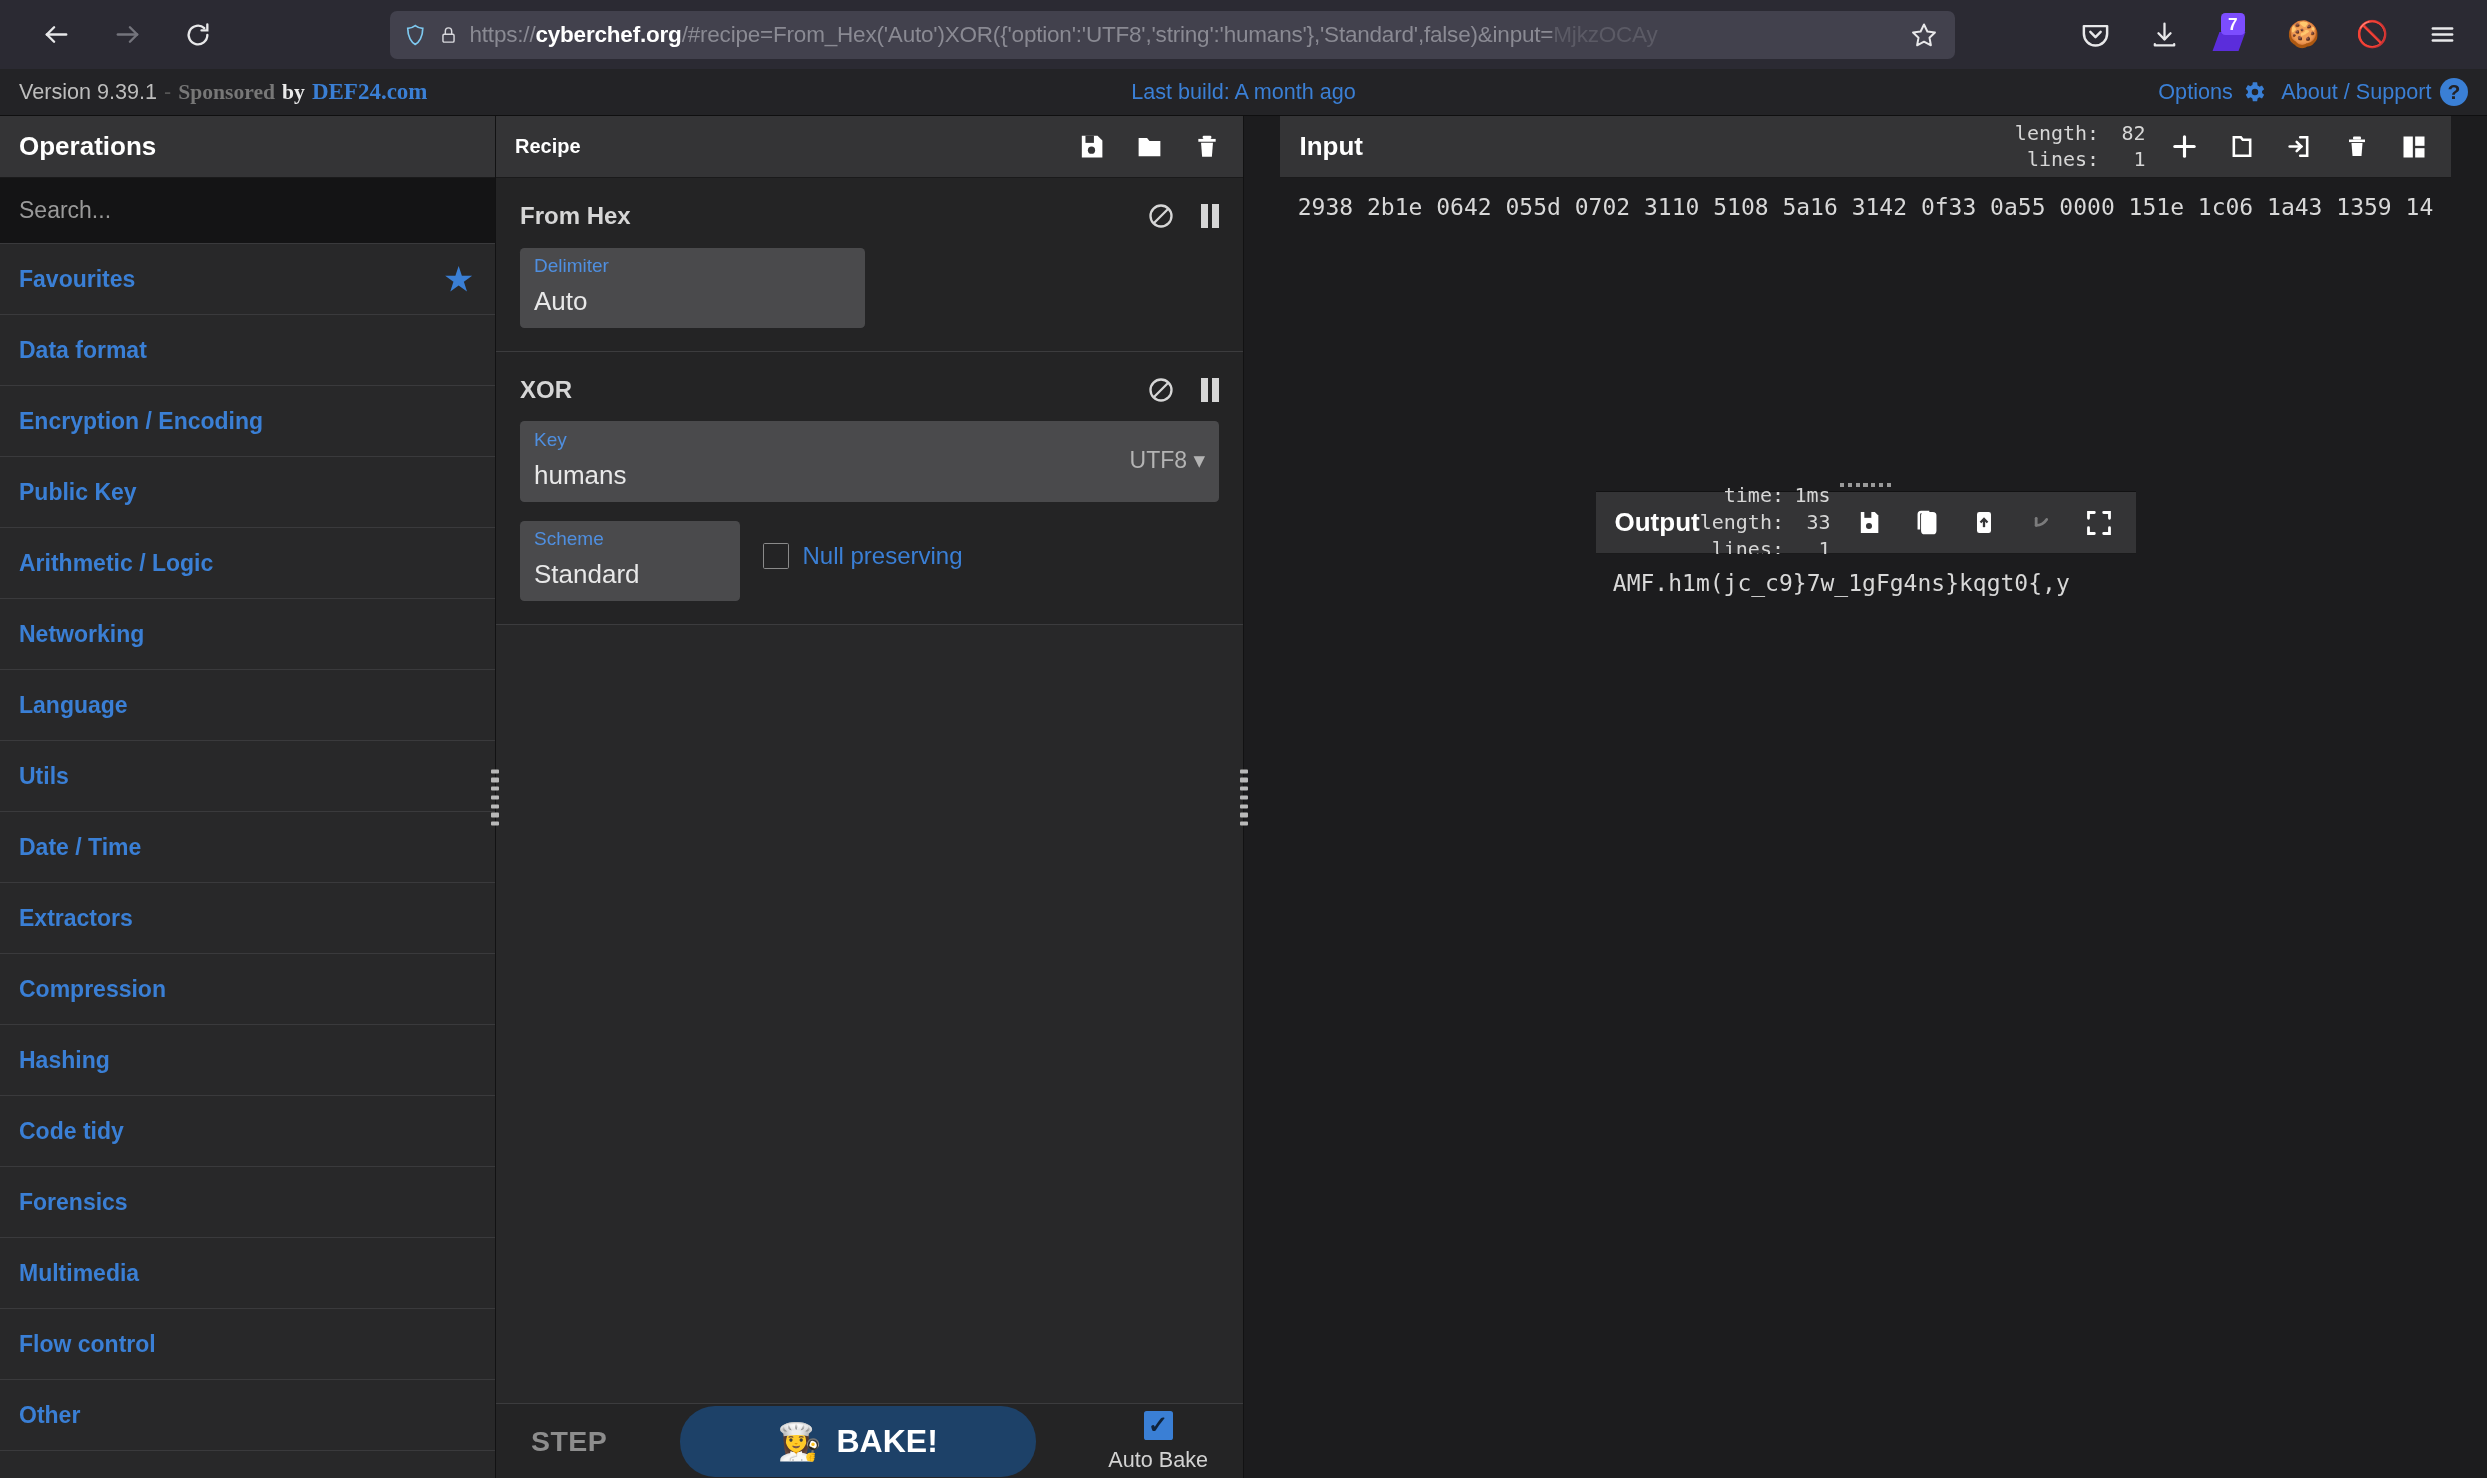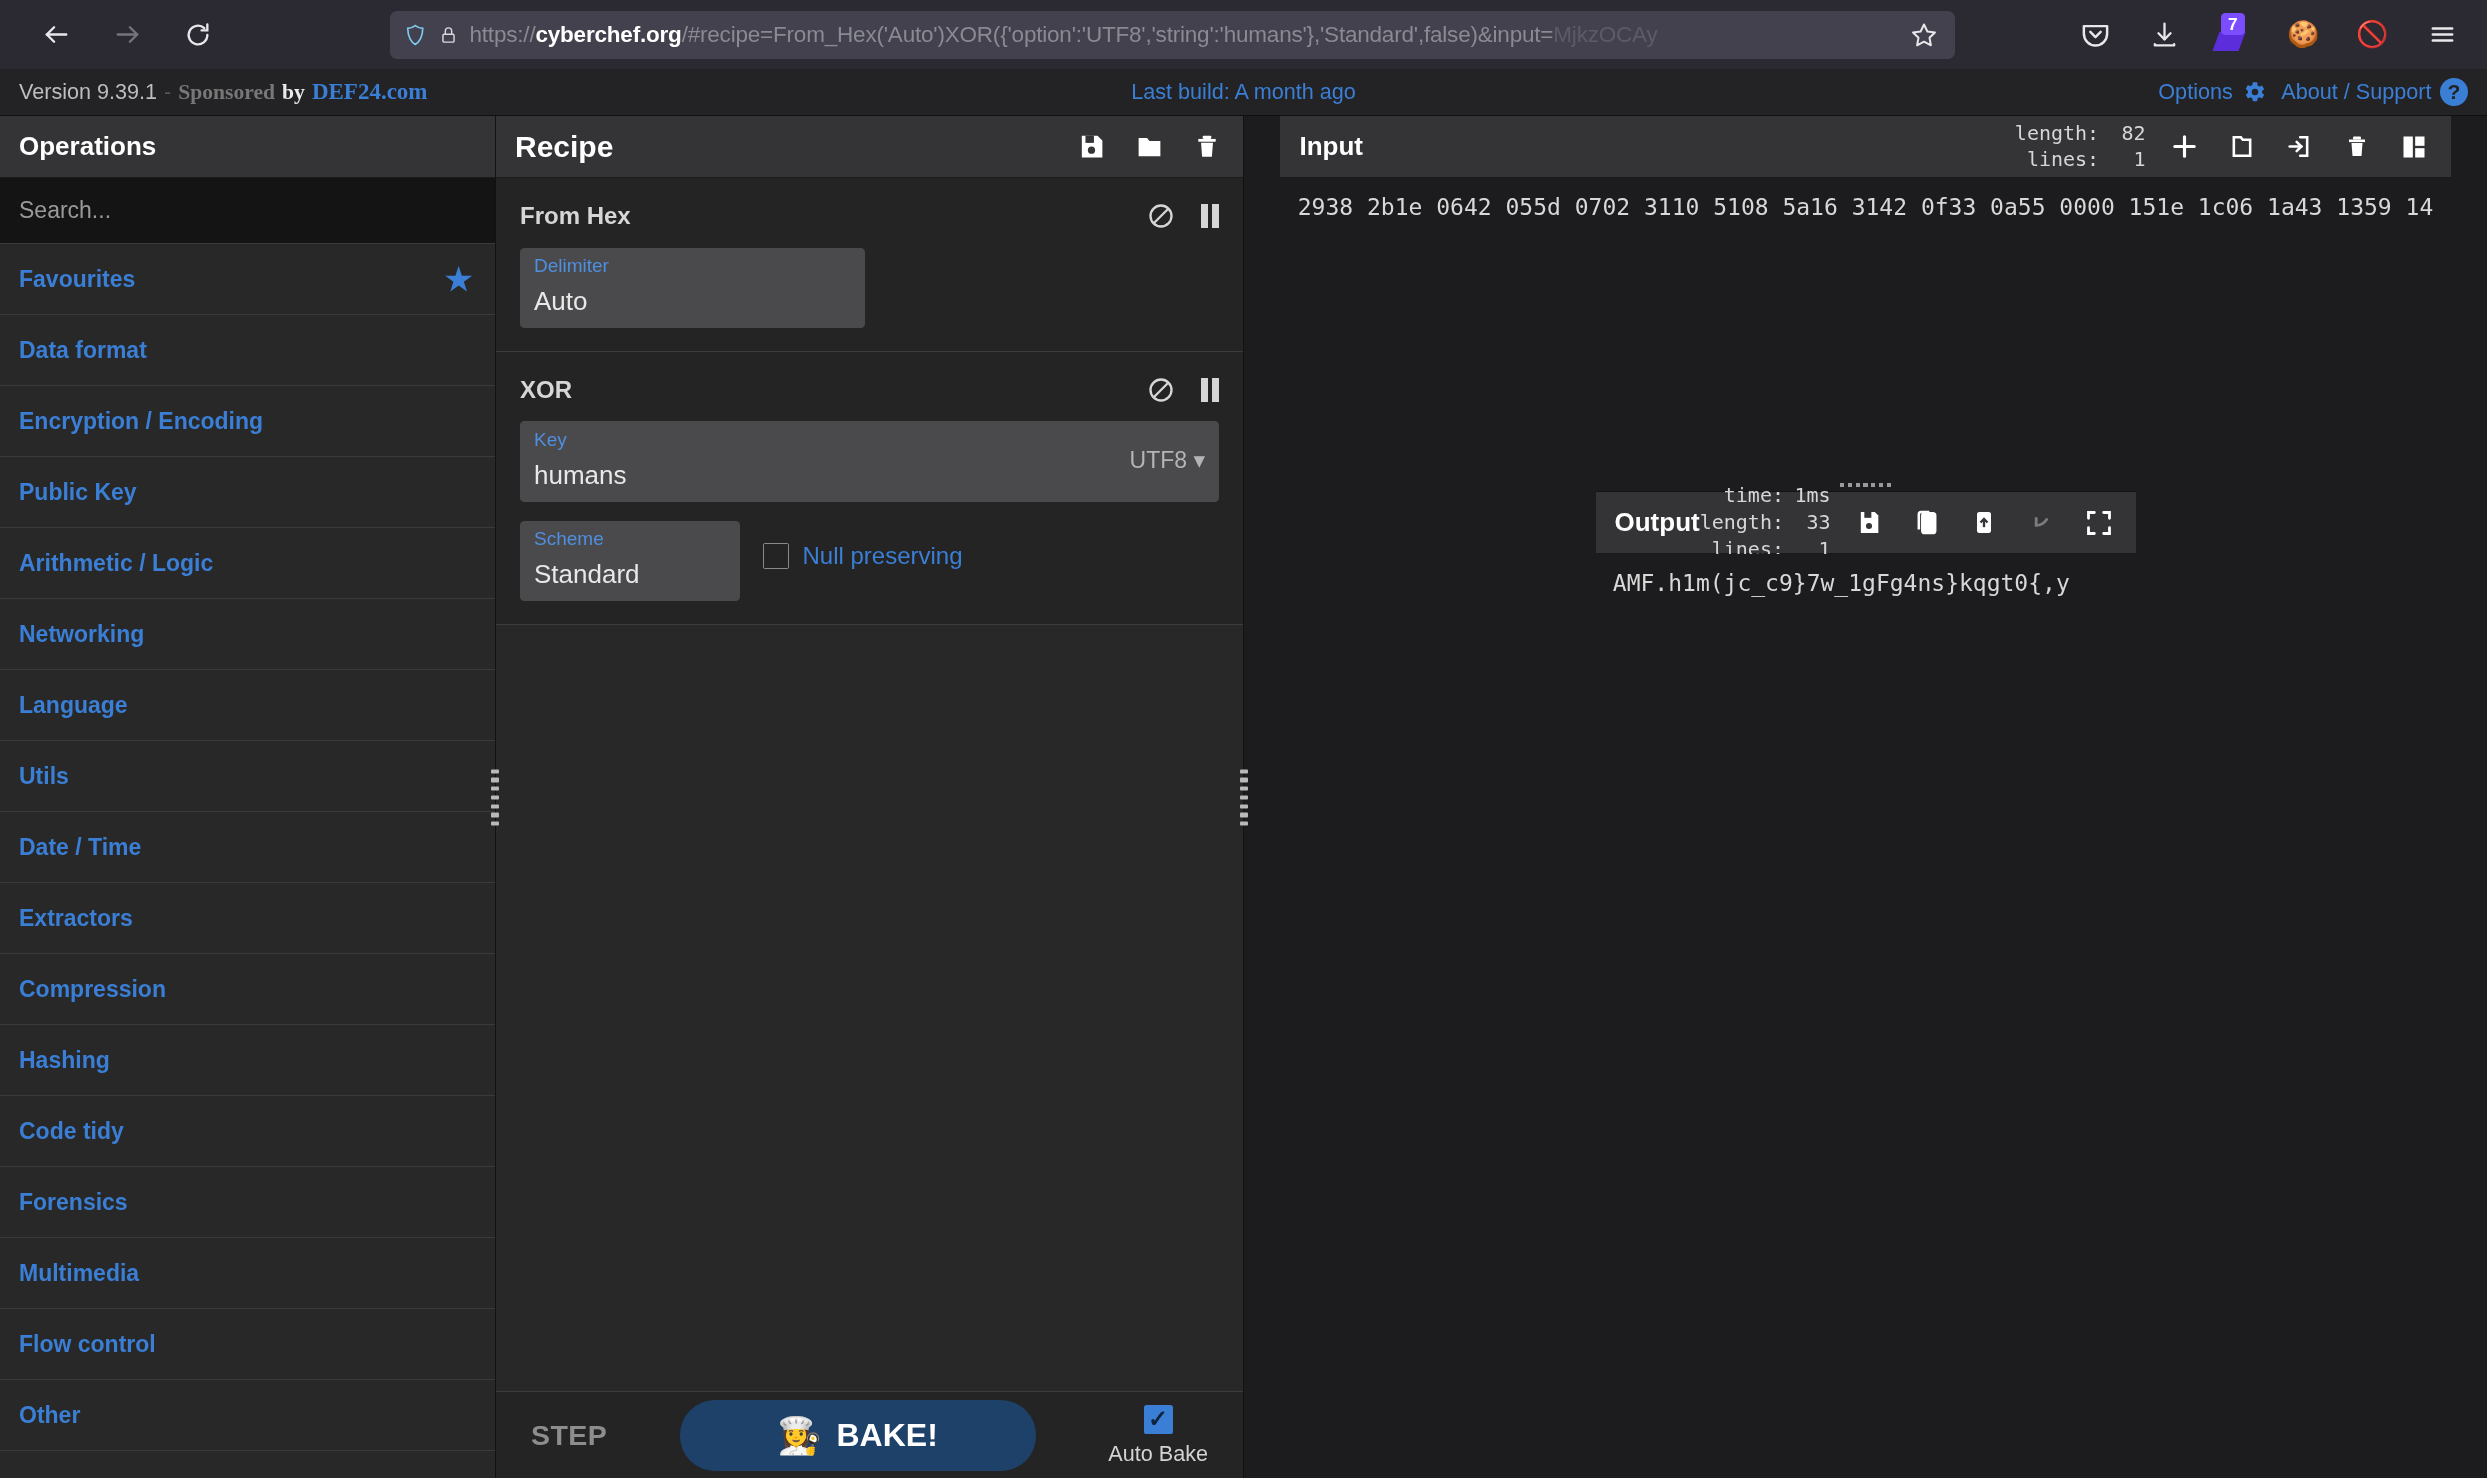--- a/index.html
+++ b/index.html
@@ -169,21 +169,21 @@
     border-right: 0.9px solid #121213;
     position: relative;
   }
   .recipe-head {
     height: 62px;
     background: #343436;
     display: flex; align-items: center; justify-content: space-between;
     padding: 0 19px;
     border-bottom: 0.9px solid #1a1a1b;
   }
-  .recipe-head .t { color:#fff; font-weight:bold; font-size:30px; }
+  .recipe-head .t { color:#fff; font-weight:bold; font-size:20px; }
   .head-icons { display:flex; align-items:center; gap: 22.5px; }
   .icon-btn { width: 35px; height: 35px; display:flex; align-items:center; justify-content:center; }
 
   .recipe-body { flex: 1; background: #282829; overflow: hidden; }
 
   .op-block {
     background: #242425;
     border-bottom: 0.9px solid #3c3c3e;
     padding: 15.5px 24px 22.5px 24px;
   }
@@ -207,21 +207,21 @@
   .arg-value { color: #e8e8e8; font-size: 26px; line-height: 1.25; margin-top:8px;}
   .arg-row { display:flex; align-items:flex-start; gap: 22.5px; margin-top: 19px; }
   .arg-key { display:flex; align-items:center; justify-content:space-between; }
   .enc-sel { color: #b4b4b4; font-size: 23px; align-self:center; white-space:nowrap; }
 
   .cb-row { display:flex; align-items:center; gap: 14px; padding-top: 21px;}
   .cb-box { width: 26px; height: 26px; border: 1.7px solid #8a8a8a; background: transparent; border-radius: 1.7px;}
   .cb-label { color: #3a7fd5; font-size: 24px; }
 
   .recipe-foot {
-    height: 88px;
+    height: 76px;
     background: #242425;
     border-top: 0.9px solid #3c3c3e;
     display: flex; align-items: center; justify-content: space-between;
     padding: 0 35px;
   }
   .step-btn { color: #8d8d8d; font-size: 28.5px; font-weight: bold; letter-spacing:0.4px;}
   .bake-btn {
     flex: 0 0 auto;
     width: 356px; height: 71px;
     background: #1d4168;

